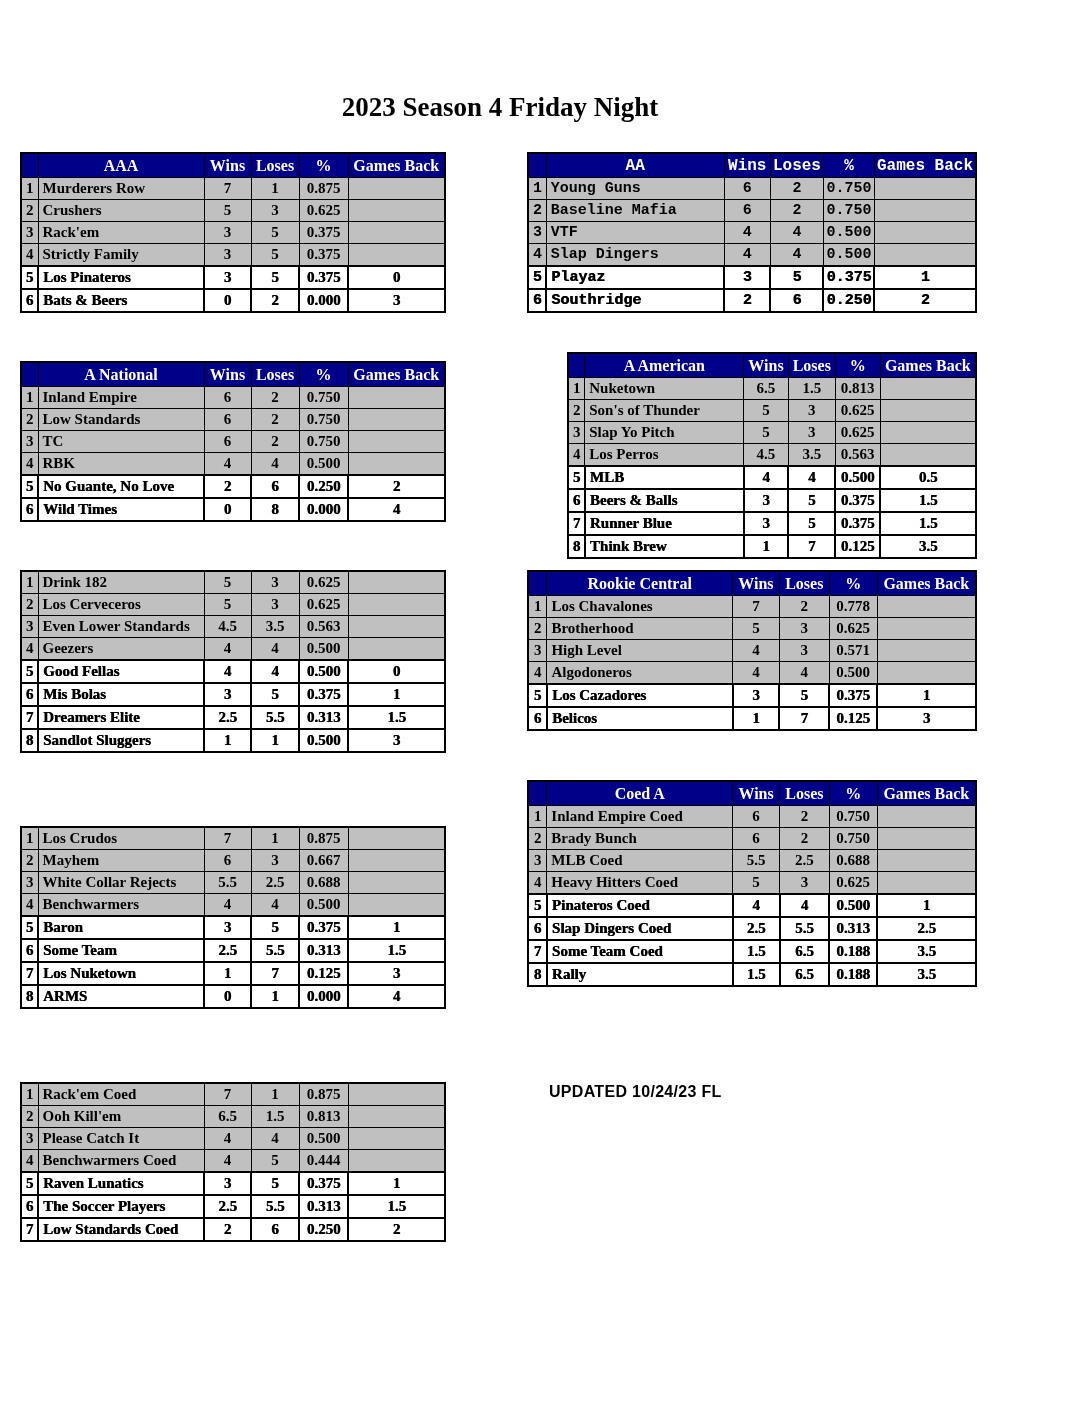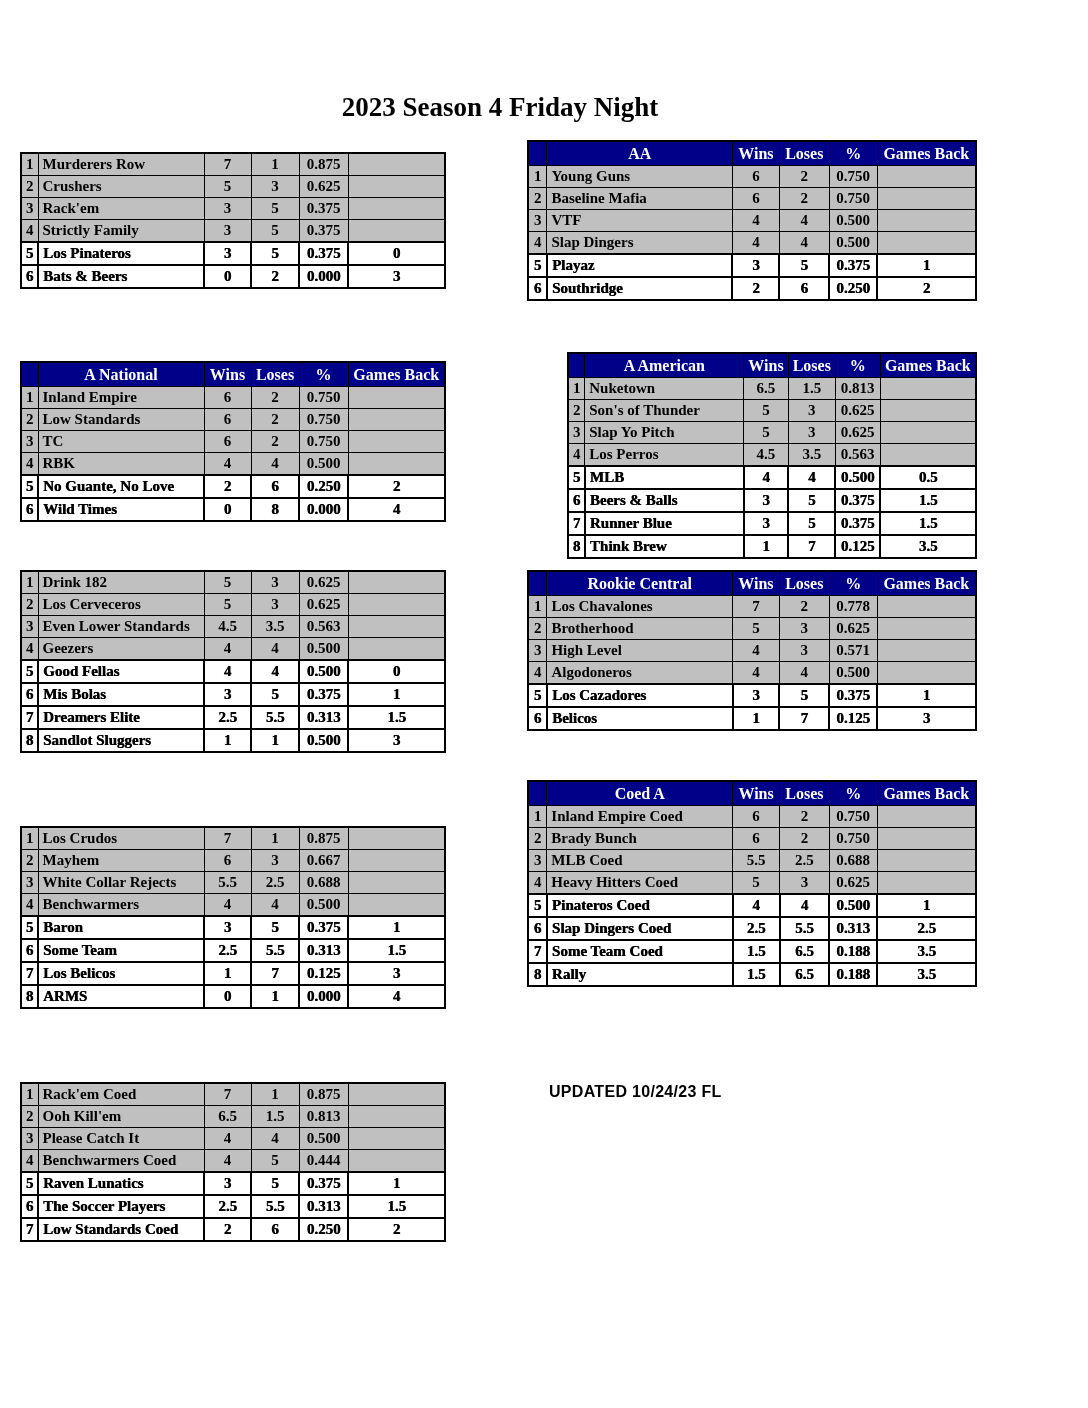--- a/index.html
+++ b/index.html
@@ -76,20 +76,28 @@
     <table class="standings" style="top: 152px;">
       <colgroup>
         <col style="width: 17px;">
         <col style="width: 166px;">
         <col style="width: 47px;">
         <col style="width: 48px;">
         <col style="width: 49px;">
         <col style="width: 97px;">
       </colgroup>
       <tbody>
+        <tr class="hdr">
+          <td></td>
+          <td>AAA</td>
+          <td>Wins</td>
+          <td>Loses</td>
+          <td>%</td>
+          <td>Games Back</td>
+        </tr>
         <tr class="top4">
           <td>1</td>
           <td class="team">Murderers Row</td>
           <td>7</td>
           <td>1</td>
           <td>0.875</td>
           <td></td>
         </tr>
         <tr class="top4">
           <td>2</td>
@@ -330,21 +338,21 @@
         <tr class="below">
           <td>6</td>
           <td class="team">Some Team</td>
           <td>2.5</td>
           <td>5.5</td>
           <td>0.313</td>
           <td>1.5</td>
         </tr>
         <tr class="below">
           <td>7</td>
-          <td class="team">Los Belicos</td>
+          <td class="team">Los Nuketown</td>
           <td>1</td>
           <td>7</td>
           <td>0.125</td>
           <td>3</td>
         </tr>
         <tr class="below">
           <td>8</td>
           <td class="team">ARMS</td>
           <td>0</td>
           <td>1</td>
@@ -416,21 +424,21 @@
           <td class="team">Low Standards Coed</td>
           <td>2</td>
           <td>6</td>
           <td>0.250</td>
           <td>2</td>
         </tr>
       </tbody>
     </table>
   </div>
 <div id="col-right" class="col">
-    <table class="standings" style="top: 140px;">
+    <table class="standings" style="top: 152px; font-family: Liberation Mono, monospace;">
       <colgroup>
         <col style="width: 19px;">
         <col style="width: 187px;">
         <col style="width: 47px;">
         <col style="width: 50px;">
         <col style="width: 48px;">
         <col style="width: 99px;">
       </colgroup>
       <tbody>
         <tr class="hdr">

